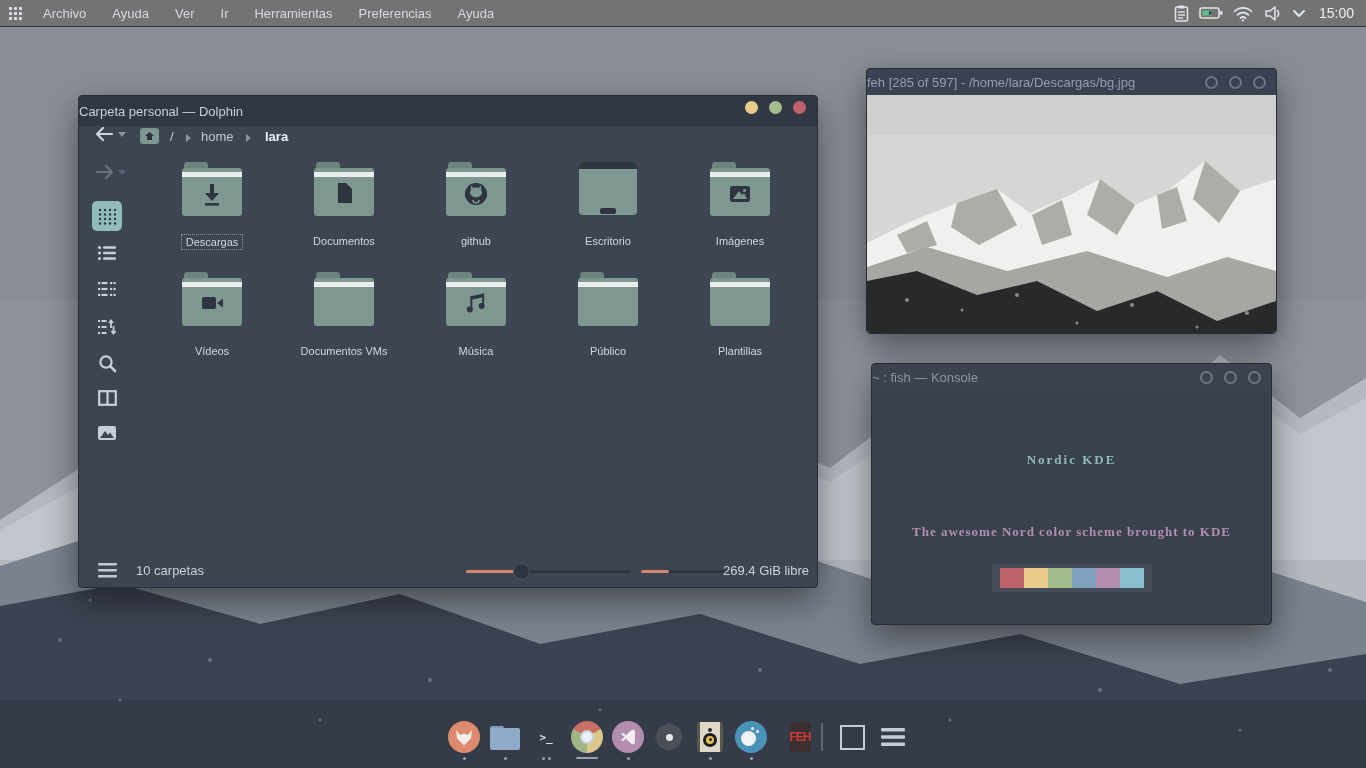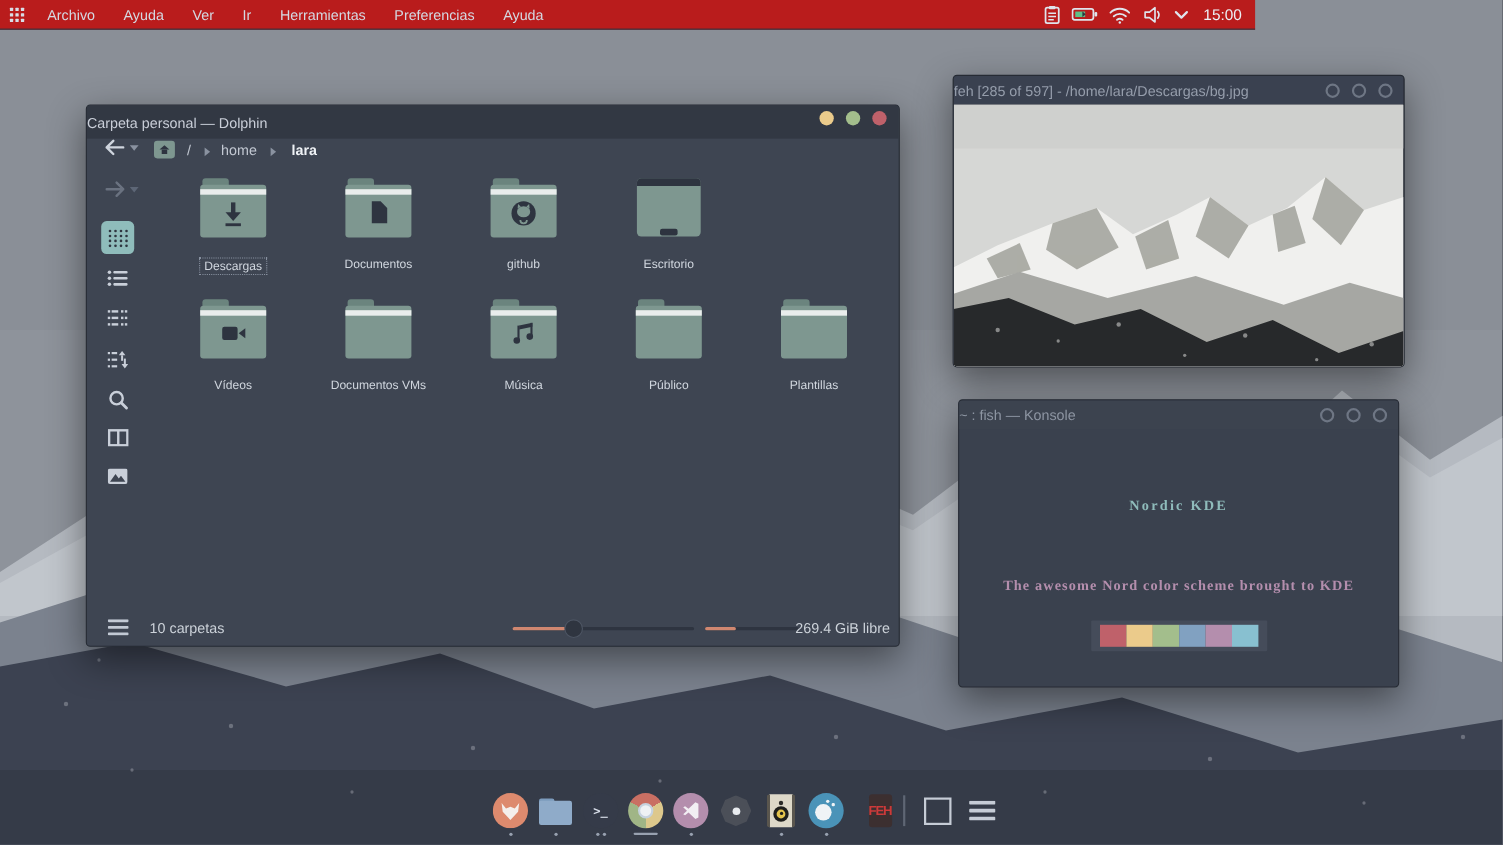--- a/index.html
+++ b/index.html
@@ -6,21 +6,21 @@
   #screen{position:relative;width:1366px;height:768px;overflow:hidden;
     font-family:"Liberation Sans",sans-serif;font-size:13px;color:#d4d9e2;
     -webkit-font-smoothing:antialiased;}
   #screen *{box-sizing:border-box;}
   .abs{position:absolute;}
 
   
   #wallpaper{position:absolute;inset:0;}
 
   
-  #topbar{position:absolute;left:0;top:0;width:1141px;height:27px;background:#b91c1c;
+  #topbar{position:absolute;left:0;top:0;width:1366px;height:27px;background:#737373;
     border-bottom:1px solid #2e3440;display:flex;align-items:center;z-index:50;}
   #launcher{width:30px;height:27px;display:flex;align-items:center;justify-content:center;cursor:pointer;}
   .lgrid{display:grid;grid-template-columns:repeat(3,3px);grid-template-rows:repeat(3,3px);gap:2px;}
   .lgrid i{background:#d8dde6;border-radius:.5px;}
   .menu-item{padding:0 13px;height:27px;line-height:27px;color:#d4d9e2;cursor:default;}
   #tray{margin-left:auto;display:flex;align-items:center;gap:9px;padding-right:12px;height:27px;}
   #tray svg{display:block;}
   #clock{font-size:14px;color:#eceff4;margin-left:4px;}
 
   
@@ -339,20 +339,33 @@
     </div>
     <div class="ftile" style="left:469px;top:64px;">
       <svg width="64" height="58" viewBox="0 0 64 58">
           <rect x="3" y="2" width="58" height="53" rx="4" fill="#7e9790"></rect>
           <path d="M7 2h56a0 0 0 0 1 0 0v0a4 4 0 0 1-4 4H3a4 4 0 0 1 0 0v0" fill="none"></path>
           <path d="M3 6a4 4 0 0 1 4-4h50a4 4 0 0 1 4 4v3H3z" fill="#2e3440"></path>
           <rect x="24" y="48" width="16" height="6" rx="2" fill="#2e3440"></rect>
         </svg>
       <span class="flabel">Escritorio</span>
     </div>
+    <div class="ftile" style="left:601px;top:64px;">
+      <svg width="64" height="58" viewBox="0 0 64 58">
+          <path d="M7 2h18a3 3 0 0 1 3 3v5H4V5a3 3 0 0 1 3-3z" fill="#6b847e"></path>
+          <rect x="2" y="8" width="60" height="48" rx="3" fill="#7e9790"></rect>
+          <rect x="2" y="12" width="60" height="5" fill="#e9edec"></rect>
+          <g>
+            <rect x="22" y="26" width="20" height="16" rx="2.5" fill="#2e3440"></rect>
+            <polygon points="25,39 31,31 34,35 36,33 39,39" fill="#7e9790"></polygon>
+            <circle cx="36.5" cy="30.5" r="1.6" fill="#7e9790"></circle>
+          </g>
+        </svg>
+      <span class="flabel">Imágenes</span>
+    </div>
 
     <div class="ftile" style="left:73px;top:174px;">
       <svg width="64" height="58" viewBox="0 0 64 58">
           <path d="M7 2h18a3 3 0 0 1 3 3v5H4V5a3 3 0 0 1 3-3z" fill="#6b847e"></path>
           <rect x="2" y="8" width="60" height="48" rx="3" fill="#7e9790"></rect>
           <rect x="2" y="12" width="60" height="5" fill="#e9edec"></rect>
           <g fill="#2e3440">
             <rect x="22" y="27" width="14" height="12" rx="2"></rect>
             <polygon points="37,33 43,28.5 43,37.5"></polygon>
           </g>

